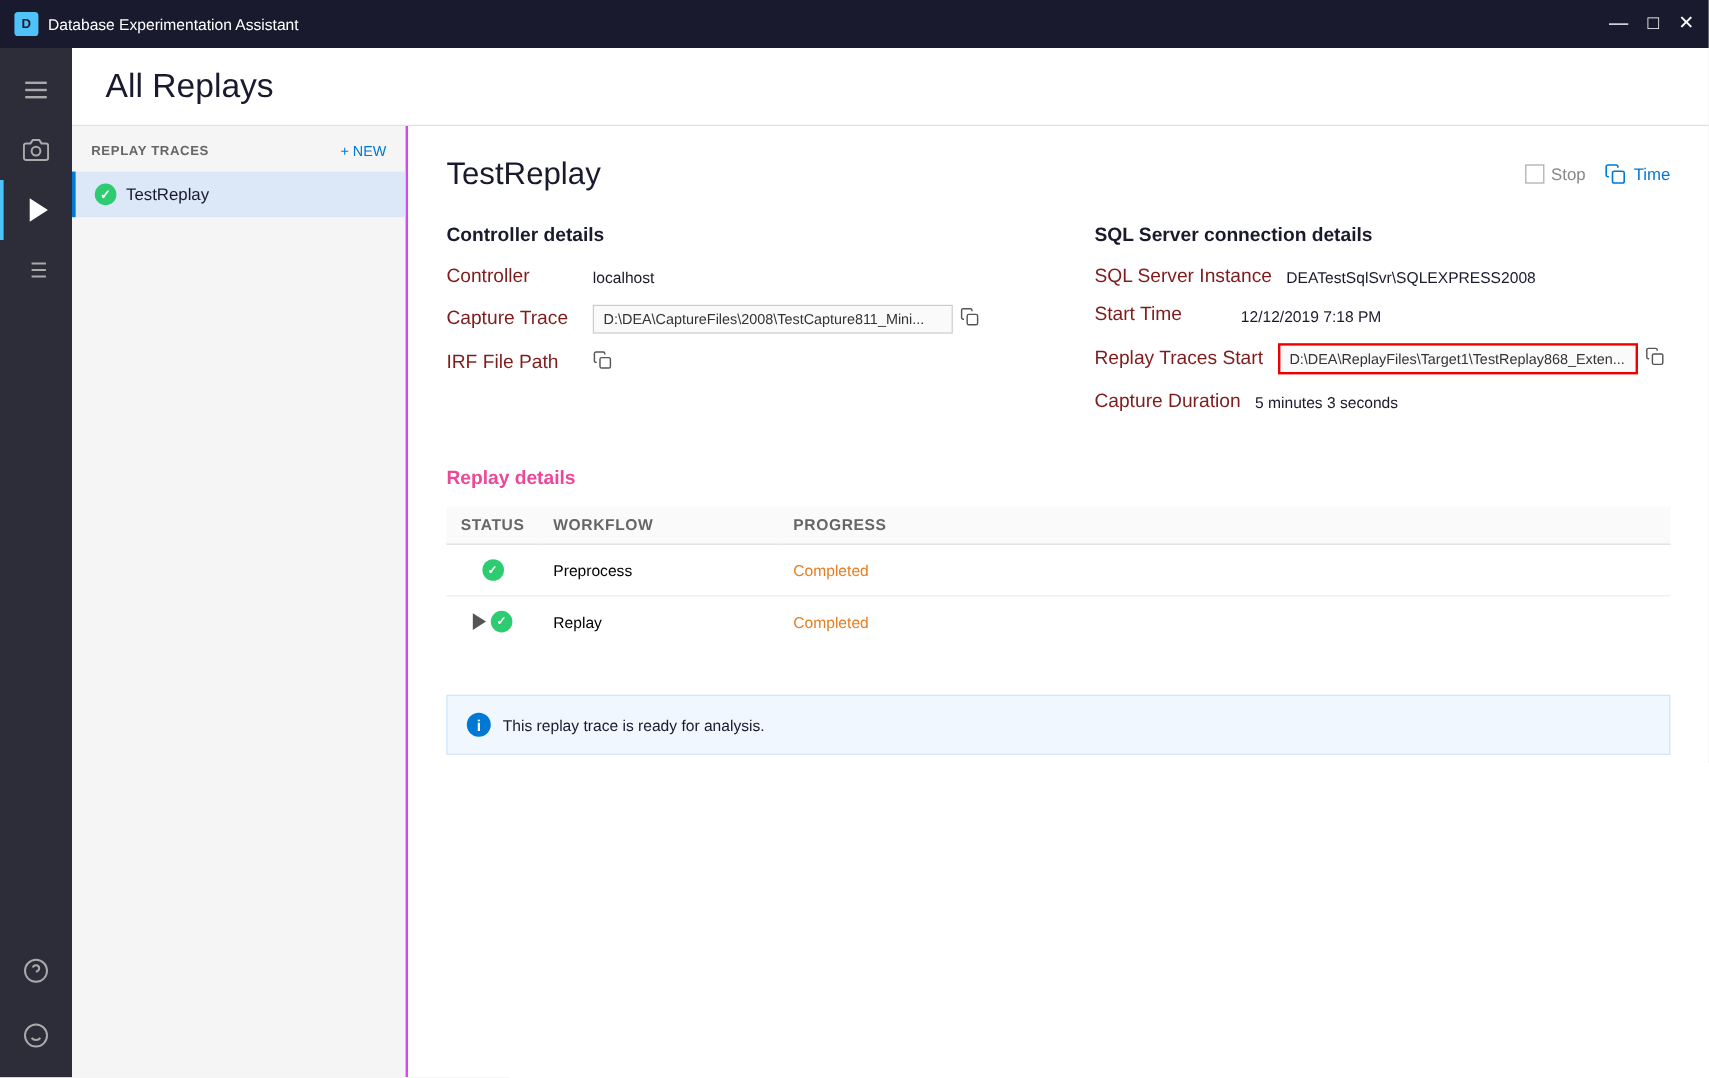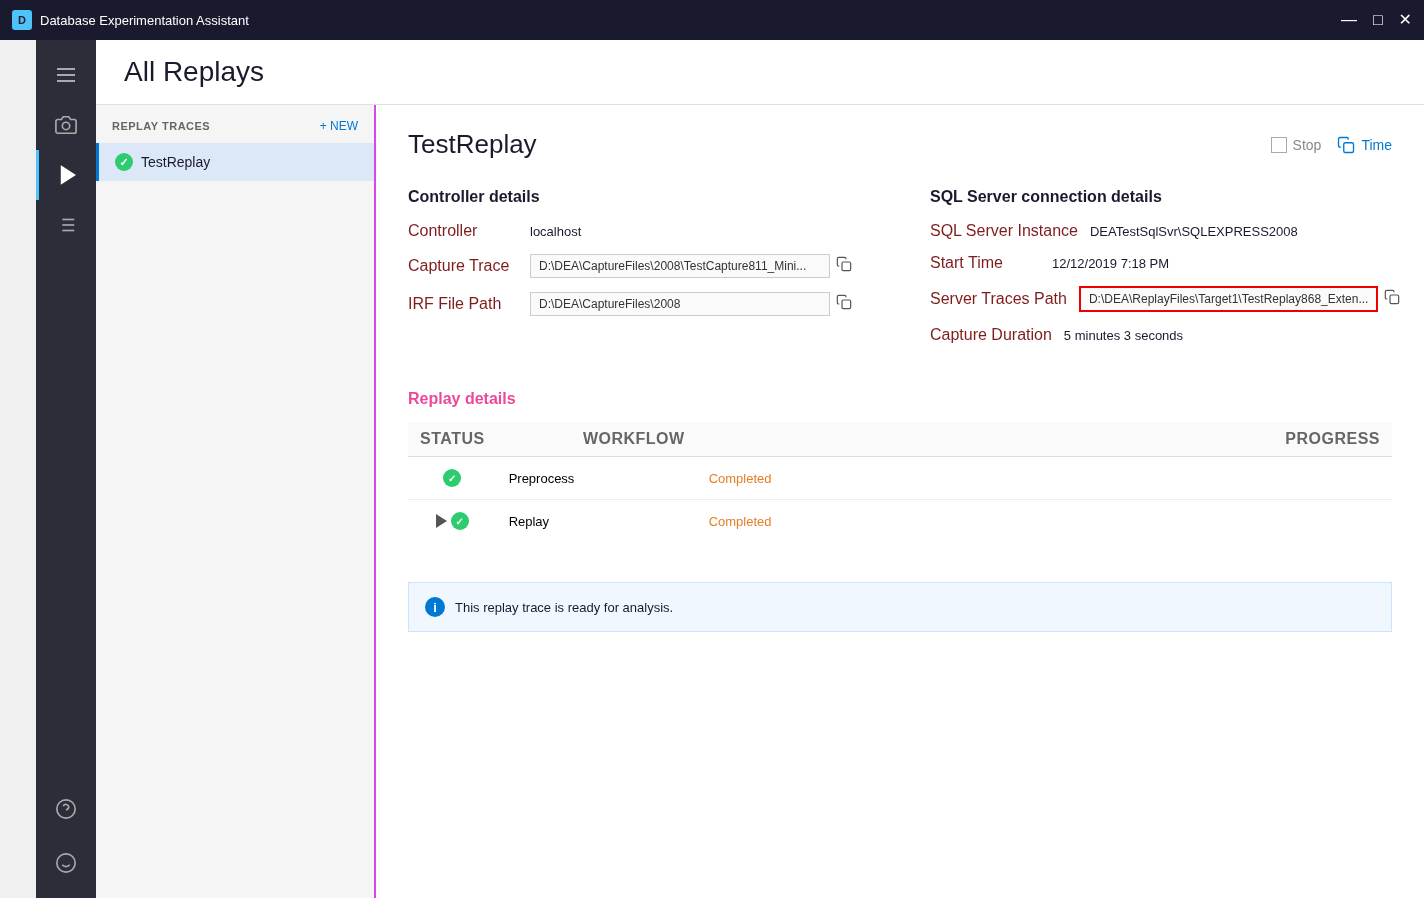--- a/index.html
+++ b/index.html
@@ -23,21 +23,20 @@
     }
     .title-bar-title { font-size: 13px; flex: 1; }
     .title-bar-controls { display: flex; gap: 16px; }
     .title-bar-btn { color: white; font-size: 16px; cursor: pointer; background: none; border: none; line-height: 1; }
 
     
     .app-body {
       display: flex;
       flex: 1;
       overflow: hidden;
-      padding-left: 36px;
     }
 
     
     .sidebar-icons {
       width: 60px;
       background: #2d2d3a;
       display: flex;
       flex-direction: column;
       align-items: center;
       padding-top: 10px;
@@ -201,22 +200,22 @@
     }
 
     
     .replay-details-section { margin-top: 20px; }
     .replay-details-section h3 {
       font-size: 16px; font-weight: 700; color: #ec4899;
       margin-bottom: 14px;
     }
     .replay-table { width: 100%; border-collapse: collapse; }
     .replay-table th {
-      text-align: right;
-      font-size: 16px;
+      text-align: left;
+      font-size: 13px;
       font-weight: 600;
       color: #666;
       letter-spacing: 0.5px;
       text-transform: uppercase;
       padding: 8px 12px;
       border-bottom: 1px solid #ddd;
       background: #fafafa;
     }
     .replay-table td {
       padding: 12px 12px;
@@ -386,21 +385,20 @@
                   <svg width="16" height="16" viewBox="0 0 24 24" fill="none" stroke="#555" stroke-width="1.8">
                       <rect x="9" y="9" width="13" height="13" rx="2"></rect>
                       <path d="M5 15H4a2 2 0 0 1-2-2V4a2 2 0 0 1 2-2h9a2 2 0 0 1 2 2v1"></path>
                     </svg>
                 </span>
               </div>
             </div>
             <div class="field-row">
               <span class="field-label">IRF File Path</span>
               <div class="field-input-wrap">
-                <div class="field-input">D:\DEA\CaptureFiles\2008</div>
                 <span class="copy-icon">
                   <svg width="16" height="16" viewBox="0 0 24 24" fill="none" stroke="#555" stroke-width="1.8">
                       <rect x="9" y="9" width="13" height="13" rx="2"></rect>
                       <path d="M5 15H4a2 2 0 0 1-2-2V4a2 2 0 0 1 2-2h9a2 2 0 0 1 2 2v1"></path>
                     </svg>
                 </span>
               </div>
             </div>
           </div>
 
@@ -408,21 +406,21 @@
             <h3>SQL Server connection details</h3>
             <div class="field-row">
               <span class="field-label">SQL Server Instance</span>
               <span class="field-value">DEATestSqlSvr\SQLEXPRESS2008</span>
             </div>
             <div class="field-row">
               <span class="field-label">Start Time</span>
               <span class="field-value">12/12/2019 7:18 PM</span>
             </div>
             <div class="field-row">
-              <span class="field-label">Server Traces Path</span>
+              <span class="field-label">Replay Traces Start</span>
               <div class="field-input-wrap">
                 <div class="field-input highlighted">D:\DEA\ReplayFiles\Target1\TestReplay868_Exten...</div>
                 <span class="copy-icon">
                   <svg width="16" height="16" viewBox="0 0 24 24" fill="none" stroke="#555" stroke-width="1.8">
                       <rect x="9" y="9" width="13" height="13" rx="2"></rect>
                       <path d="M5 15H4a2 2 0 0 1-2-2V4a2 2 0 0 1 2-2h9a2 2 0 0 1 2 2v1"></path>
                     </svg>
                 </span>
               </div>
             </div>

